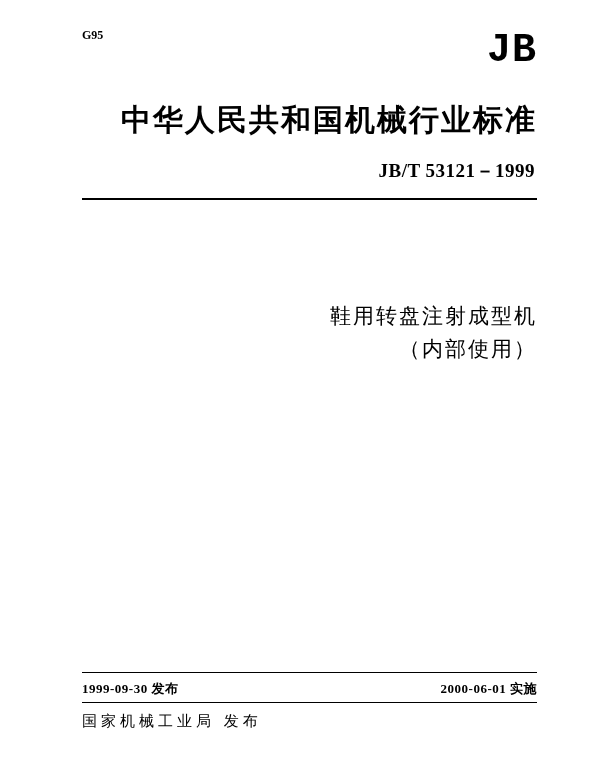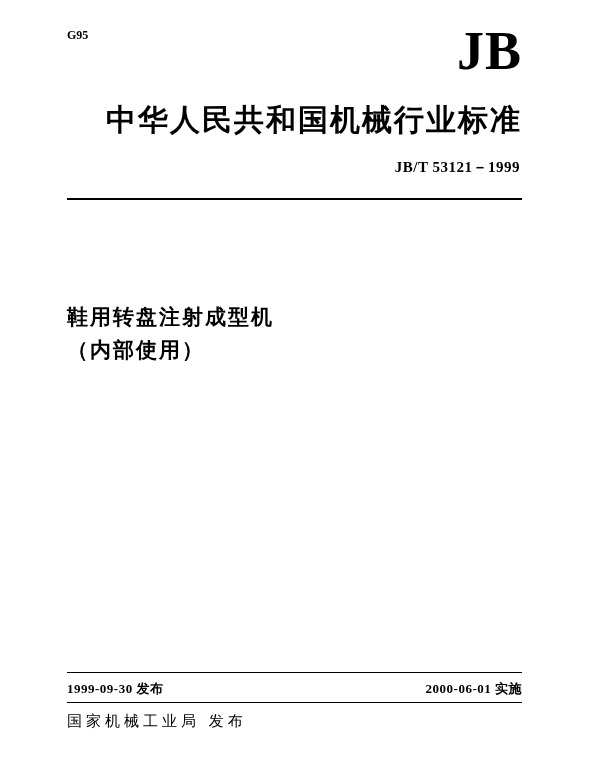--- a/index.html
+++ b/index.html
@@ -18,43 +18,43 @@
   .page {
     position: absolute;
     left: 0;
     top: 0;
     width: 600px;
     height: 776px;
     box-sizing: border-box;
   }
   .content {
     position: absolute;
-    left: 67px;
+    left: 82px;
     top: 0;
     width: 455px;
     height: 597px;
   }
 
   
   .classmark {
     position: absolute;
     left: 0;
     top: 28px;
     font-family: "Liberation Serif", serif;
     font-weight: bold;
     font-size: 12px;
     letter-spacing: 0px;
   }
   .jb-logo {
     position: absolute;
     right: 0;
     top: 22px;
-    font-family: Liberation Serif, serif;
+    font-family: Liberation Mono, monospace;
     font-weight: bold;
-    font-size: 54px;
+    font-size: 40px;
     line-height: 58px;
     letter-spacing: 1px;
   }
   .main-title {
     position: absolute;
     left: 0;
     top: 100px;
     width: 455px;
     text-align: right;
     font-family: "DejaVu Serif", "Liberation Serif", serif;
@@ -62,44 +62,43 @@
     font-size: 30px;
     letter-spacing: 2px;
     white-space: nowrap;
   }
   .std-number {
     position: absolute;
     right: 2px;
     top: 158px;
     font-family: "Liberation Serif", serif;
     font-weight: bold;
-    font-size: 15px;
+    font-size: 19px;
     letter-spacing: 0.5px;
   }
   .rule-top {
     position: absolute;
     left: 0;
     top: 198px;
     width: 455px;
     height: 0;
     border-top: 2px solid #000000;
   }
 
   
   .doc-title {
     position: absolute;
     left: 0;
     top: 300px;
     width: 455px;
-    text-align: left;
+    text-align: right;
     font-family: "DejaVu Serif", "Liberation Serif", serif;
     font-size: 21px;
     line-height: 33px;
     letter-spacing: 2px;
-    font-weight: bold;
   }
   .doc-title div {
     white-space: nowrap;
   }
 
   
   .rule-bottom {
     position: absolute;
     left: 0;
     top: 672px;

